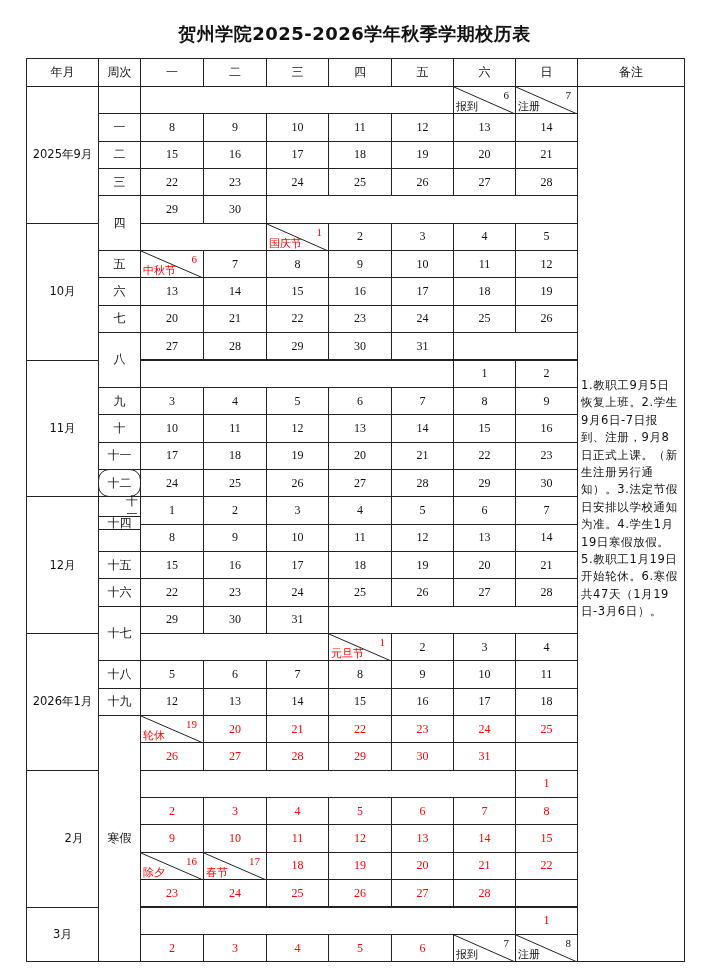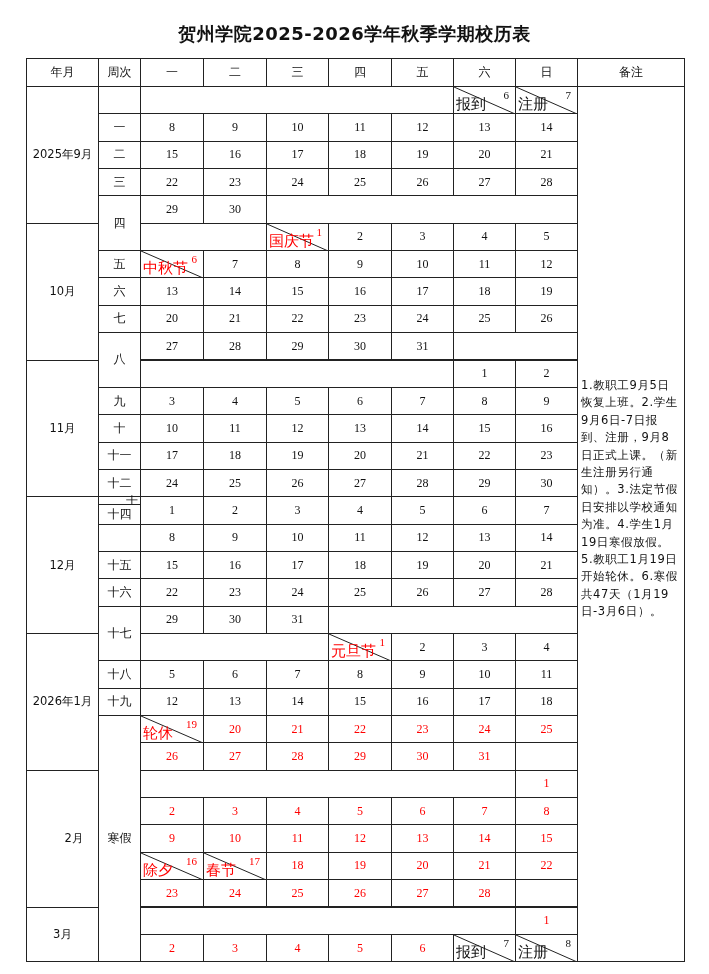--- a/index.html
+++ b/index.html
@@ -4,21 +4,21 @@
 <style>
   html,body{margin:0;padding:0;background:#fff;}
   body{width:709px;height:974px;position:relative;overflow:hidden;font-family:"DejaVu Sans","Liberation Sans",sans-serif;color:#111;}
   .title{position:absolute;left:0;top:22px;width:709px;text-align:center;font-size:18px;font-weight:bold;letter-spacing:0.5px;}
   .cell{position:absolute;box-sizing:border-box;border:1px solid #222;display:flex;align-items:center;justify-content:center;font-size:12px;font-family:"Liberation Serif","DejaVu Serif",serif;background:#fff;}
   .hdr{font-family:"DejaVu Sans",sans-serif;font-size:12px;}
   .red{color:#ff0000;}
   .diag{position:absolute;box-sizing:border-box;border:1px solid #222;background:#fff;overflow:hidden;}
   .diag svg{position:absolute;left:0;top:0;}
   .diag .num{position:absolute;right:6px;top:2px;font-size:11px;font-family:"Liberation Serif",serif;}
-  .diag .lbl{position:absolute;left:2px;bottom:-1px;font-size:15px;font-family:"DejaVu Sans",sans-serif;}
+  .diag .lbl{position:absolute;left:2px;bottom:-1px;font-size:11px;font-family:"DejaVu Sans",sans-serif;}
   .notes{position:absolute;box-sizing:border-box;border:1px solid #222;font-size:11.5px;line-height:17.4px;padding:290px 3px 0 3px;font-family:"DejaVu Sans",sans-serif;letter-spacing:0.6px;white-space:pre-wrap;word-break:break-all;}
   .wk{font-family:"DejaVu Sans",sans-serif;font-size:12px;}
   .mon{font-family:"DejaVu Sans",sans-serif;font-size:11.5px;}
 </style>
 </head>
 <body>
 
 <div class="title">贺州学院2025-2026学年秋季学期校历表</div>
 <div id="table">
     <div class="cell hdr" style="left: 26px; top: 58px; width: 73px; height: 29px;">年月</div>
@@ -43,23 +43,23 @@
     <div class="cell wk" style="left: 98px; top: 140.7px; width: 43px; height: 28.35px;">二</div>
     <div class="cell wk" style="left: 98px; top: 168.05px; width: 43px; height: 28.35px;">三</div>
     <div class="cell wk" style="left: 98px; top: 195.4px; width: 43px; height: 55.7px;">四</div>
     <div class="cell wk" style="left: 98px; top: 250.1px; width: 43px; height: 28.35px;">五</div>
     <div class="cell wk" style="left: 98px; top: 277.45px; width: 43px; height: 28.35px;">六</div>
     <div class="cell wk" style="left: 98px; top: 304.8px; width: 43px; height: 28.35px;">七</div>
     <div class="cell wk" style="left: 98px; top: 332.15px; width: 43px; height: 55.7px;">八</div>
     <div class="cell wk" style="left: 98px; top: 386.85px; width: 43px; height: 28.35px;">九</div>
     <div class="cell wk" style="left: 98px; top: 414.2px; width: 43px; height: 28.35px;">十</div>
     <div class="cell wk" style="left: 98px; top: 441.55px; width: 43px; height: 28.35px;">十一</div>
-    <div class="cell wk" style="left: 98px; top: 468.9px; width: 43px; height: 28.35px;">十二</div>
+    <div class="cell wk" style="left: 98px; top: 468.9px; width: 43px; height: 28.35px; border-radius: 11px;">十二</div>
     <div class="cell wk" style="left: 98px; top: 496.25px; width: 43px; height: 28.35px; padding-left: 27px;">十三</div>
-    <div class="cell wk" style="left: 98px; top: 504px; width: 43px; height: 21px;">十四</div>
+    <div class="cell wk" style="left: 98px; top: 516px; width: 43px; height: 14px;">十四</div>
     <div class="cell wk" style="left: 98px; top: 550.95px; width: 43px; height: 28.35px;">十五</div>
     <div class="cell wk" style="left: 98px; top: 578.3px; width: 43px; height: 28.35px;">十六</div>
     <div class="cell wk" style="left: 98px; top: 605.65px; width: 43px; height: 55.7px;">十七</div>
     <div class="cell wk" style="left: 98px; top: 660.35px; width: 43px; height: 28.35px;">十八</div>
     <div class="cell wk" style="left: 98px; top: 687.7px; width: 43px; height: 28.35px;">十九</div>
     <div class="cell wk" style="left: 98px; top: 715.05px; width: 43px; height: 247.15px;">寒假</div>
     <div class="notes" style="left: 577px; top: 86px; width: 108px; height: 876.2px;">1.教职工9月5日恢复上班。2.学生9月6日-7日报到、注册，9月8日正式上课。（新生注册另行通知）。3.法定节假日安排以学校通知为准。4.学生1月19日寒假放假。5.教职工1月19日开始轮休。6.寒假共47天（1月19日-3月6日）。</div>
     <div class="cell" style="left: 140px; top: 86px; width: 314px; height: 28.35px;"></div>
     <div class="diag" style="left: 453px; top: 86px; width: 63px; height: 28.35px;">
       <svg width="63" height="28.349999999999994">

